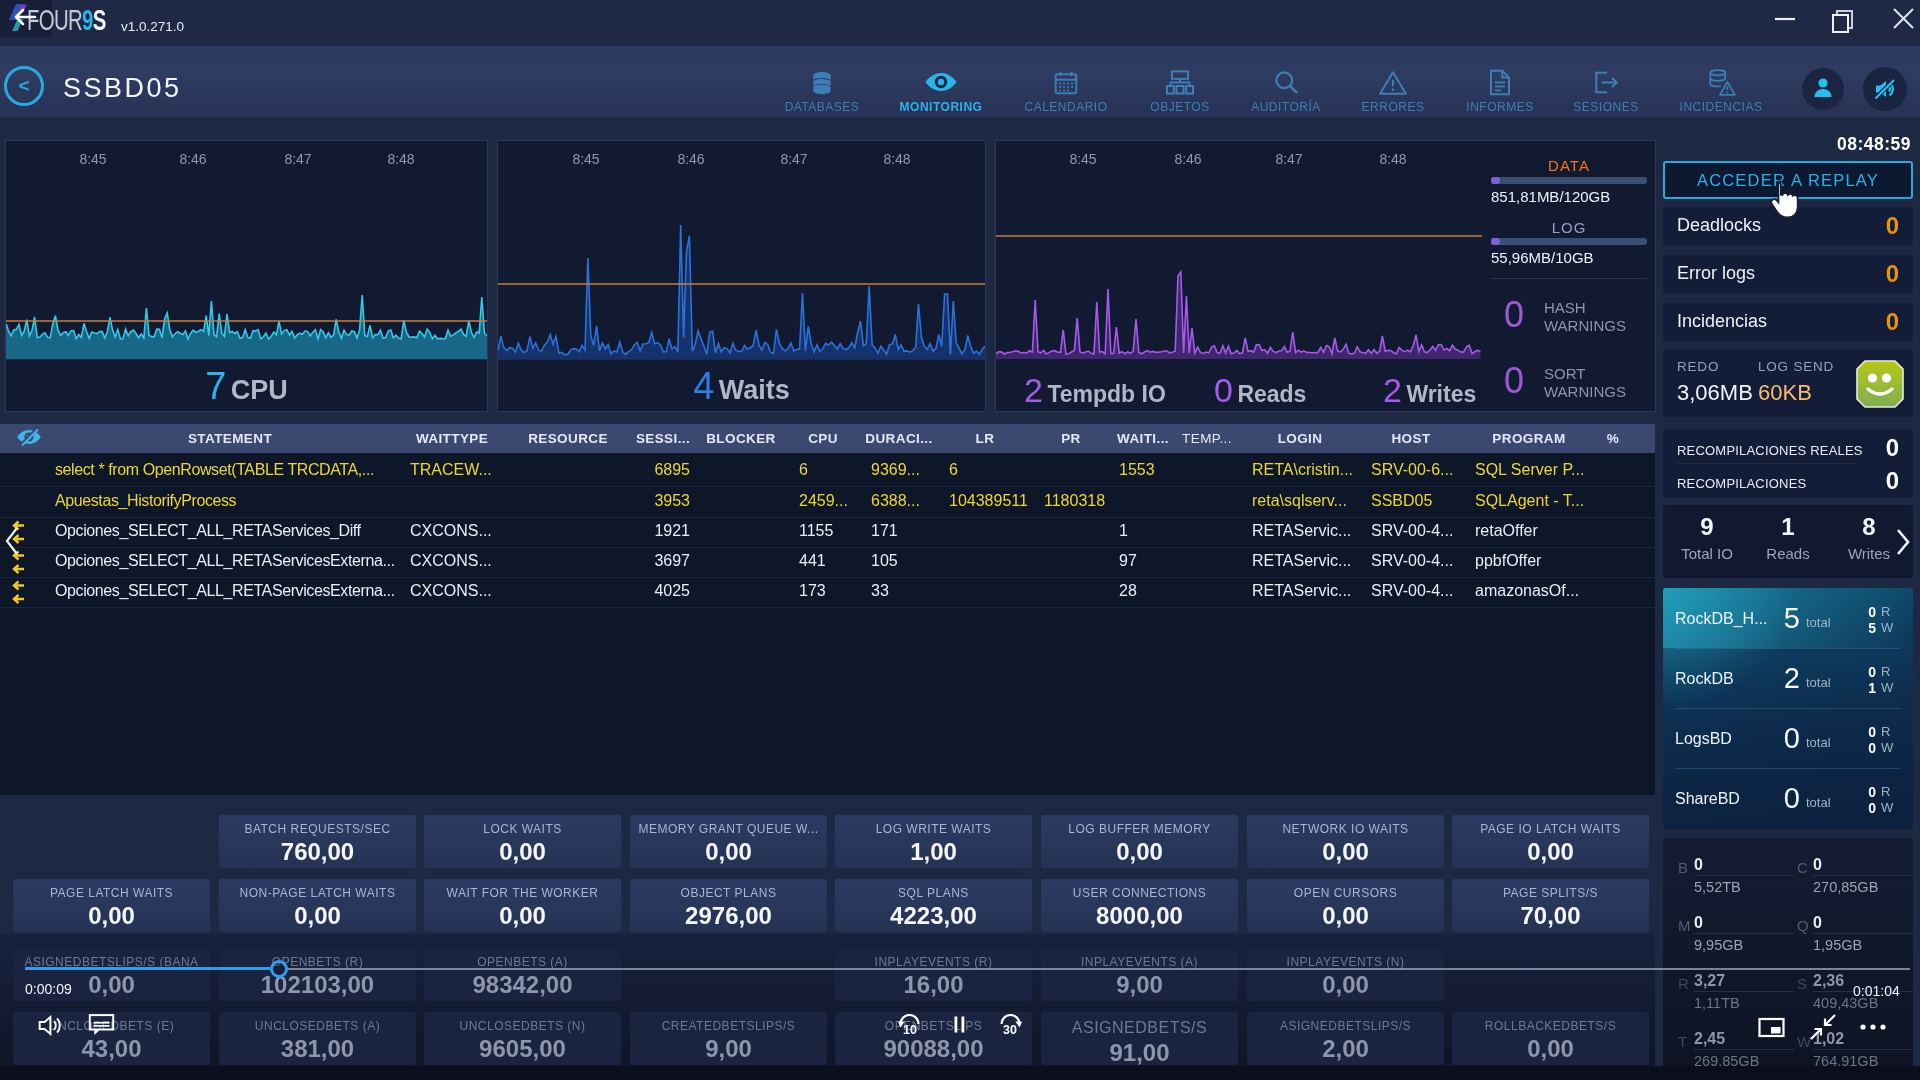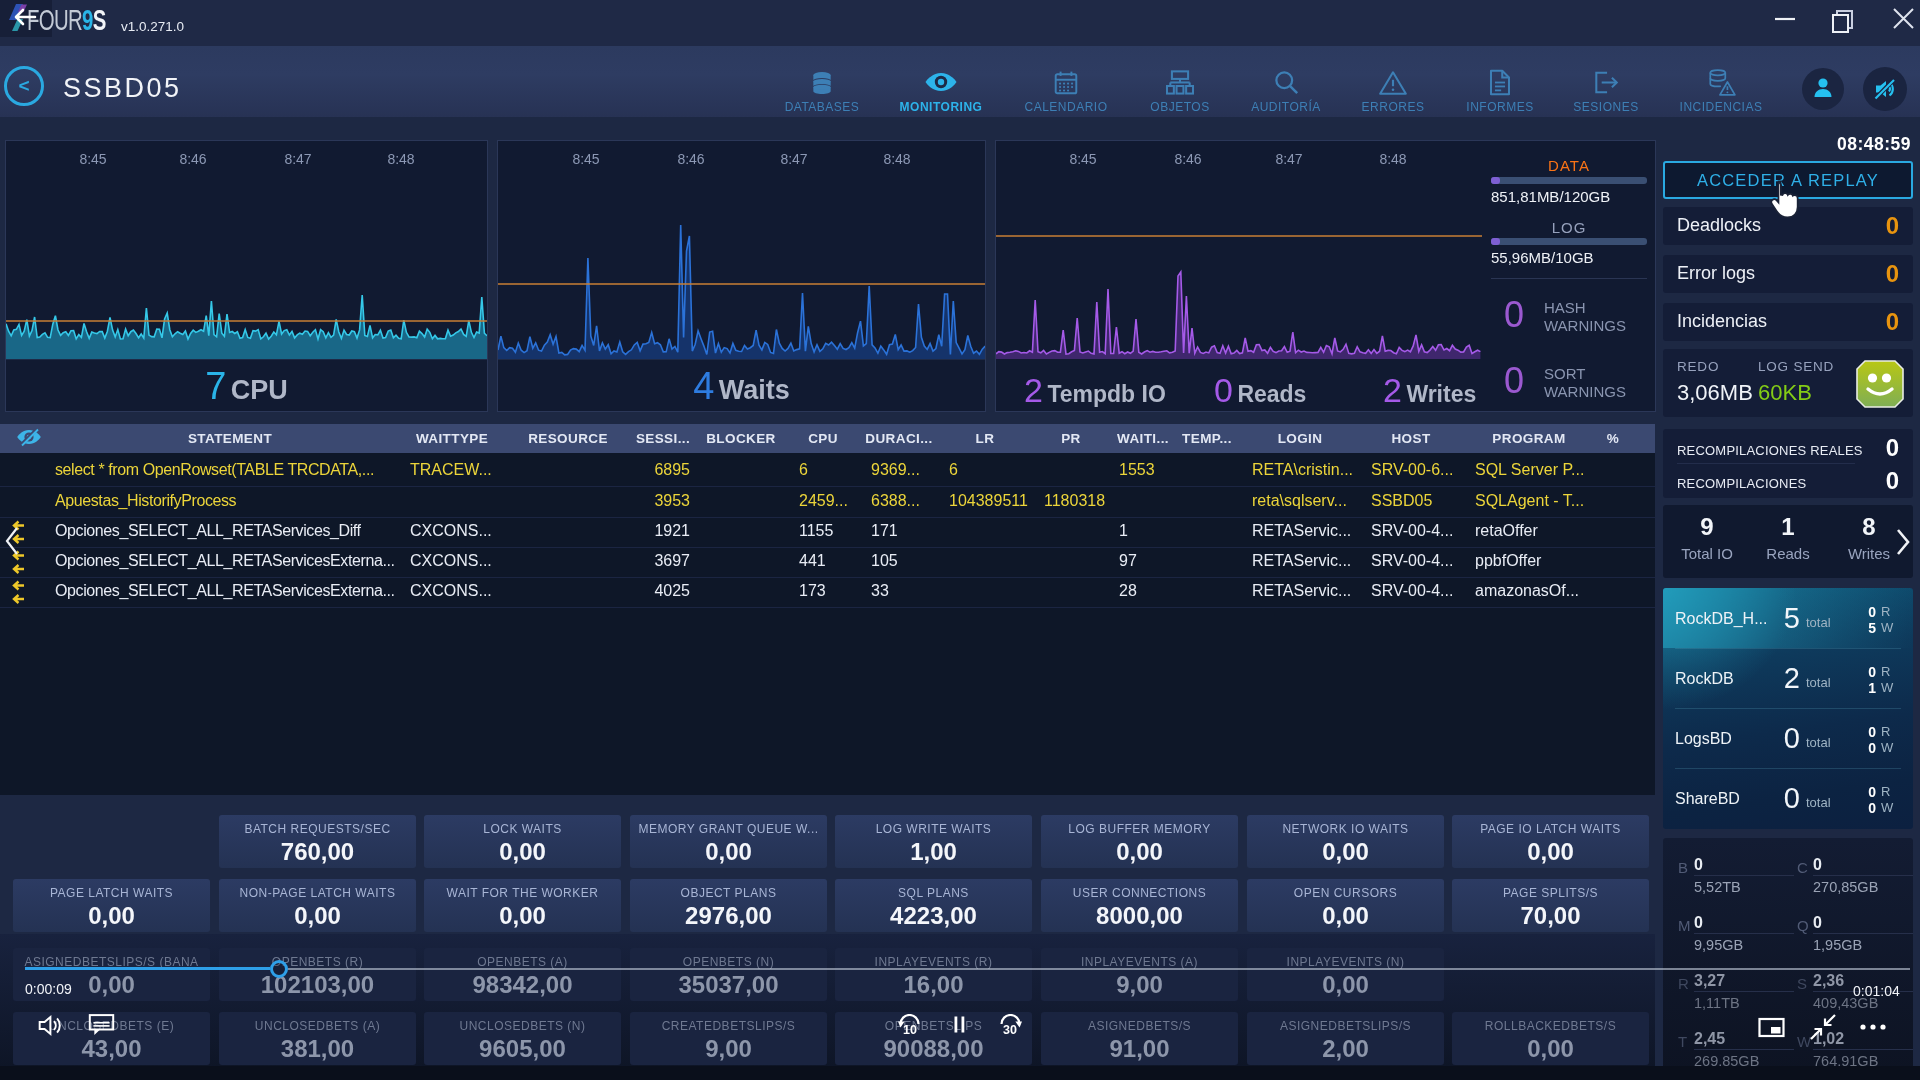--- a/index.html
+++ b/index.html
@@ -202,21 +202,21 @@
     <div class="abs" style="left:160px;top:431px;width:140px;text-align:center;font-size:13.5px;font-weight:bold;color:#e3e8f4;letter-spacing:.4px">STATEMENT</div>
     <div class="abs" style="left:382px;top:431px;width:140px;text-align:center;font-size:13.5px;font-weight:bold;color:#e3e8f4;letter-spacing:.4px">WAITTYPE</div>
     <div class="abs" style="left:498px;top:431px;width:140px;text-align:center;font-size:13.5px;font-weight:bold;color:#e3e8f4;letter-spacing:.4px">RESOURCE</div>
     <div class="abs" style="left:593px;top:431px;width:140px;text-align:center;font-size:13.5px;font-weight:bold;color:#e3e8f4;letter-spacing:.4px">SESSI...</div>
     <div class="abs" style="left:671px;top:431px;width:140px;text-align:center;font-size:13.5px;font-weight:bold;color:#e3e8f4;letter-spacing:.4px">BLOCKER</div>
     <div class="abs" style="left:753px;top:431px;width:140px;text-align:center;font-size:13.5px;font-weight:bold;color:#e3e8f4;letter-spacing:.4px">CPU</div>
     <div class="abs" style="left:829px;top:431px;width:140px;text-align:center;font-size:13.5px;font-weight:bold;color:#e3e8f4;letter-spacing:.4px">DURACI...</div>
     <div class="abs" style="left:915px;top:431px;width:140px;text-align:center;font-size:13.5px;font-weight:bold;color:#e3e8f4;letter-spacing:.4px">LR</div>
     <div class="abs" style="left:1001px;top:431px;width:140px;text-align:center;font-size:13.5px;font-weight:bold;color:#e3e8f4;letter-spacing:.4px">PR</div>
     <div class="abs" style="left:1073px;top:431px;width:140px;text-align:center;font-size:13.5px;font-weight:bold;color:#e3e8f4;letter-spacing:.4px">WAITI...</div>
-    <div class="abs" style="left:1137px;top:431px;width:140px;text-align:center;font-size:13.5px;font-weight:bold;color:#e3e8f4;letter-spacing:.4px">TEMP...</div>
+    <div class="abs" style="left:1137px;top:431px;width:140px;text-align:center;font-size:13.5px;font-weight:normal;color:#e3e8f4;letter-spacing:.4px">TEMP...</div>
     <div class="abs" style="left:1230px;top:431px;width:140px;text-align:center;font-size:13.5px;font-weight:bold;color:#e3e8f4;letter-spacing:.4px">LOGIN</div>
     <div class="abs" style="left:1341px;top:431px;width:140px;text-align:center;font-size:13.5px;font-weight:bold;color:#e3e8f4;letter-spacing:.4px">HOST</div>
     <div class="abs" style="left:1459px;top:431px;width:140px;text-align:center;font-size:13.5px;font-weight:bold;color:#e3e8f4;letter-spacing:.4px">PROGRAM</div>
     <div class="abs" style="left:1543px;top:431px;width:140px;text-align:center;font-size:13.5px;font-weight:bold;color:#e3e8f4;letter-spacing:.4px">%</div>
     <div class="abs" style="left:0;top:456px;width:1655px;height:30px;font-size:16px;color:#ecd53a">
       <span class="abs" style="left:55px;top:5px;letter-spacing:-0.4px;white-space:nowrap">select * from OpenRowset(TABLE TRCDATA,...</span>
       <span class="abs" style="left:410px;top:5px">TRACEW...</span>
       <span class="abs" style="left:540px;top:5px;width:150px;text-align:right">6895</span>
       <span class="abs" style="left:799px;top:5px">6</span>
       <span class="abs" style="left:871px;top:5px">9369...</span>
@@ -356,24 +356,20 @@
       <div style="margin-top:2px;text-align:center;font-size:24px;font-weight:bold;color:#8d96aa">0,00</div>
     </div>
     <div class="abs" style="left:219px;top:948px;width:197px;height:53px;background:#1a2440;border-radius:3px;overflow:hidden">
       <div style="margin-top:7px;text-align:center;font-size:12px;color:#6f7991;letter-spacing:.5px;white-space:nowrap">OPENBETS (R)</div>
       <div style="margin-top:2px;text-align:center;font-size:24px;font-weight:bold;color:#8d96aa">102103,00</div>
     </div>
     <div class="abs" style="left:424px;top:948px;width:197px;height:53px;background:#1a2440;border-radius:3px;overflow:hidden">
       <div style="margin-top:7px;text-align:center;font-size:12px;color:#6f7991;letter-spacing:.5px;white-space:nowrap">OPENBETS (A)</div>
       <div style="margin-top:2px;text-align:center;font-size:24px;font-weight:bold;color:#8d96aa">98342,00</div>
     </div>
-    <div class="abs" style="left:630px;top:948px;width:197px;height:53px;background:#1a2440;border-radius:3px;overflow:hidden">
-      <div style="margin-top:7px;text-align:center;font-size:12px;color:#6f7991;letter-spacing:.5px;white-space:nowrap">OPENBETS (N)</div>
-      <div style="margin-top:2px;text-align:center;font-size:24px;font-weight:bold;color:#8d96aa">35037,00</div>
-    </div>
     <div class="abs" style="left:835px;top:948px;width:197px;height:53px;background:#1a2440;border-radius:3px;overflow:hidden">
       <div style="margin-top:7px;text-align:center;font-size:12px;color:#6f7991;letter-spacing:.5px;white-space:nowrap">INPLAYEVENTS (R)</div>
       <div style="margin-top:2px;text-align:center;font-size:24px;font-weight:bold;color:#8d96aa">16,00</div>
     </div>
     <div class="abs" style="left:1041px;top:948px;width:197px;height:53px;background:#1a2440;border-radius:3px;overflow:hidden">
       <div style="margin-top:7px;text-align:center;font-size:12px;color:#6f7991;letter-spacing:.5px;white-space:nowrap">INPLAYEVENTS (A)</div>
       <div style="margin-top:2px;text-align:center;font-size:24px;font-weight:bold;color:#8d96aa">9,00</div>
     </div>
     <div class="abs" style="left:1247px;top:948px;width:197px;height:53px;background:#1a2440;border-radius:3px;overflow:hidden">
       <div style="margin-top:7px;text-align:center;font-size:12px;color:#6f7991;letter-spacing:.5px;white-space:nowrap">INPLAYEVENTS (N)</div>
@@ -393,21 +389,21 @@
     </div>
     <div class="abs" style="left:630px;top:1012px;width:197px;height:53px;background:#1a2440;border-radius:3px;overflow:hidden">
       <div style="margin-top:7px;text-align:center;font-size:12px;color:#6f7991;letter-spacing:.5px;white-space:nowrap">CREATEDBETSLIPS/S</div>
       <div style="margin-top:2px;text-align:center;font-size:24px;font-weight:bold;color:#8d96aa">9,00</div>
     </div>
     <div class="abs" style="left:835px;top:1012px;width:197px;height:53px;background:#1a2440;border-radius:3px;overflow:hidden">
       <div style="margin-top:7px;text-align:center;font-size:12px;color:#6f7991;letter-spacing:.5px;white-space:nowrap">OPENBETSLIPS</div>
       <div style="margin-top:2px;text-align:center;font-size:24px;font-weight:bold;color:#8d96aa">90088,00</div>
     </div>
     <div class="abs" style="left:1041px;top:1012px;width:197px;height:53px;background:#1a2440;border-radius:3px;overflow:hidden">
-      <div style="margin-top:7px;text-align:center;font-size:12px;color:#6f7991;letter-spacing:.5px;white-space:nowrap">ASIGNEDBETS/S</div>
+      <div style="margin-top:7px;text-align:center;font-size:16px;color:#6f7991;letter-spacing:.5px;white-space:nowrap">ASIGNEDBETS/S</div>
       <div style="margin-top:2px;text-align:center;font-size:24px;font-weight:bold;color:#8d96aa">91,00</div>
     </div>
     <div class="abs" style="left:1247px;top:1012px;width:197px;height:53px;background:#1a2440;border-radius:3px;overflow:hidden">
       <div style="margin-top:7px;text-align:center;font-size:12px;color:#6f7991;letter-spacing:.5px;white-space:nowrap">ASIGNEDBETSLIPS/S</div>
       <div style="margin-top:2px;text-align:center;font-size:24px;font-weight:bold;color:#8d96aa">2,00</div>
     </div>
     <div class="abs" style="left:1452px;top:1012px;width:197px;height:53px;background:#1a2440;border-radius:3px;overflow:hidden">
       <div style="margin-top:7px;text-align:center;font-size:12px;color:#6f7991;letter-spacing:.5px;white-space:nowrap">ROLLBACKEDBETS/S</div>
       <div style="margin-top:2px;text-align:center;font-size:24px;font-weight:bold;color:#8d96aa">0,00</div>
     </div>
@@ -421,21 +417,21 @@
       <div style="position:absolute;right:14px;top:5px;font-size:24px;font-weight:bold;color:#e8940f">0</div>
     </div>
     <div class="abs" style="left:1663px;top:303px;width:250px;height:38px;background:#141d37;border-radius:3px">
       <div style="position:absolute;left:14px;top:8px;font-size:18px;color:#eef1f7">Incidencias</div>
       <div style="position:absolute;right:14px;top:5px;font-size:24px;font-weight:bold;color:#e8940f">0</div>
     </div>
     <div class="abs" style="left:1663px;top:349px;width:250px;height:68px;background:#141d37;border-radius:3px">
       <div style="position:absolute;left:14px;top:10px;font-size:13.5px;color:#97a2bd;letter-spacing:.8px">REDO</div>
       <div style="position:absolute;left:14px;top:31px;font-size:22px;color:#f0f3f8">3,06MB</div>
       <div style="position:absolute;left:95px;top:10px;font-size:13.5px;color:#97a2bd;letter-spacing:.8px">LOG SEND</div>
-      <div style="position:absolute;left:95px;top:31px;font-size:22px;color:#84cc16">60KB</div>
+      <div style="position:absolute;left:95px;top:31px;font-size:22px;color:#fdba74">60KB</div>
       <svg style="position:absolute;right:8px;top:10px" width="50" height="50" viewBox="0 0 50 50">
 <defs>
           <linearGradient id="smg" x1="0" y1="0" x2="0" y2="1">
 <stop offset="0" stop-color="#b8c714"></stop>
             <stop offset="1" stop-color="#7fae55"></stop>
           </linearGradient>
         </defs>
 <polygon points="10,2 40,2 48,10 48,40 40,48 10,48 2,40 2,10" fill="url(#smg)" stroke="#e8ece4" stroke-width="1.6"></polygon>
 <circle cx="17.5" cy="19" r="4.6" fill="#ffffff"></circle>
 <circle cx="31.5" cy="19" r="4.6" fill="#ffffff"></circle>

